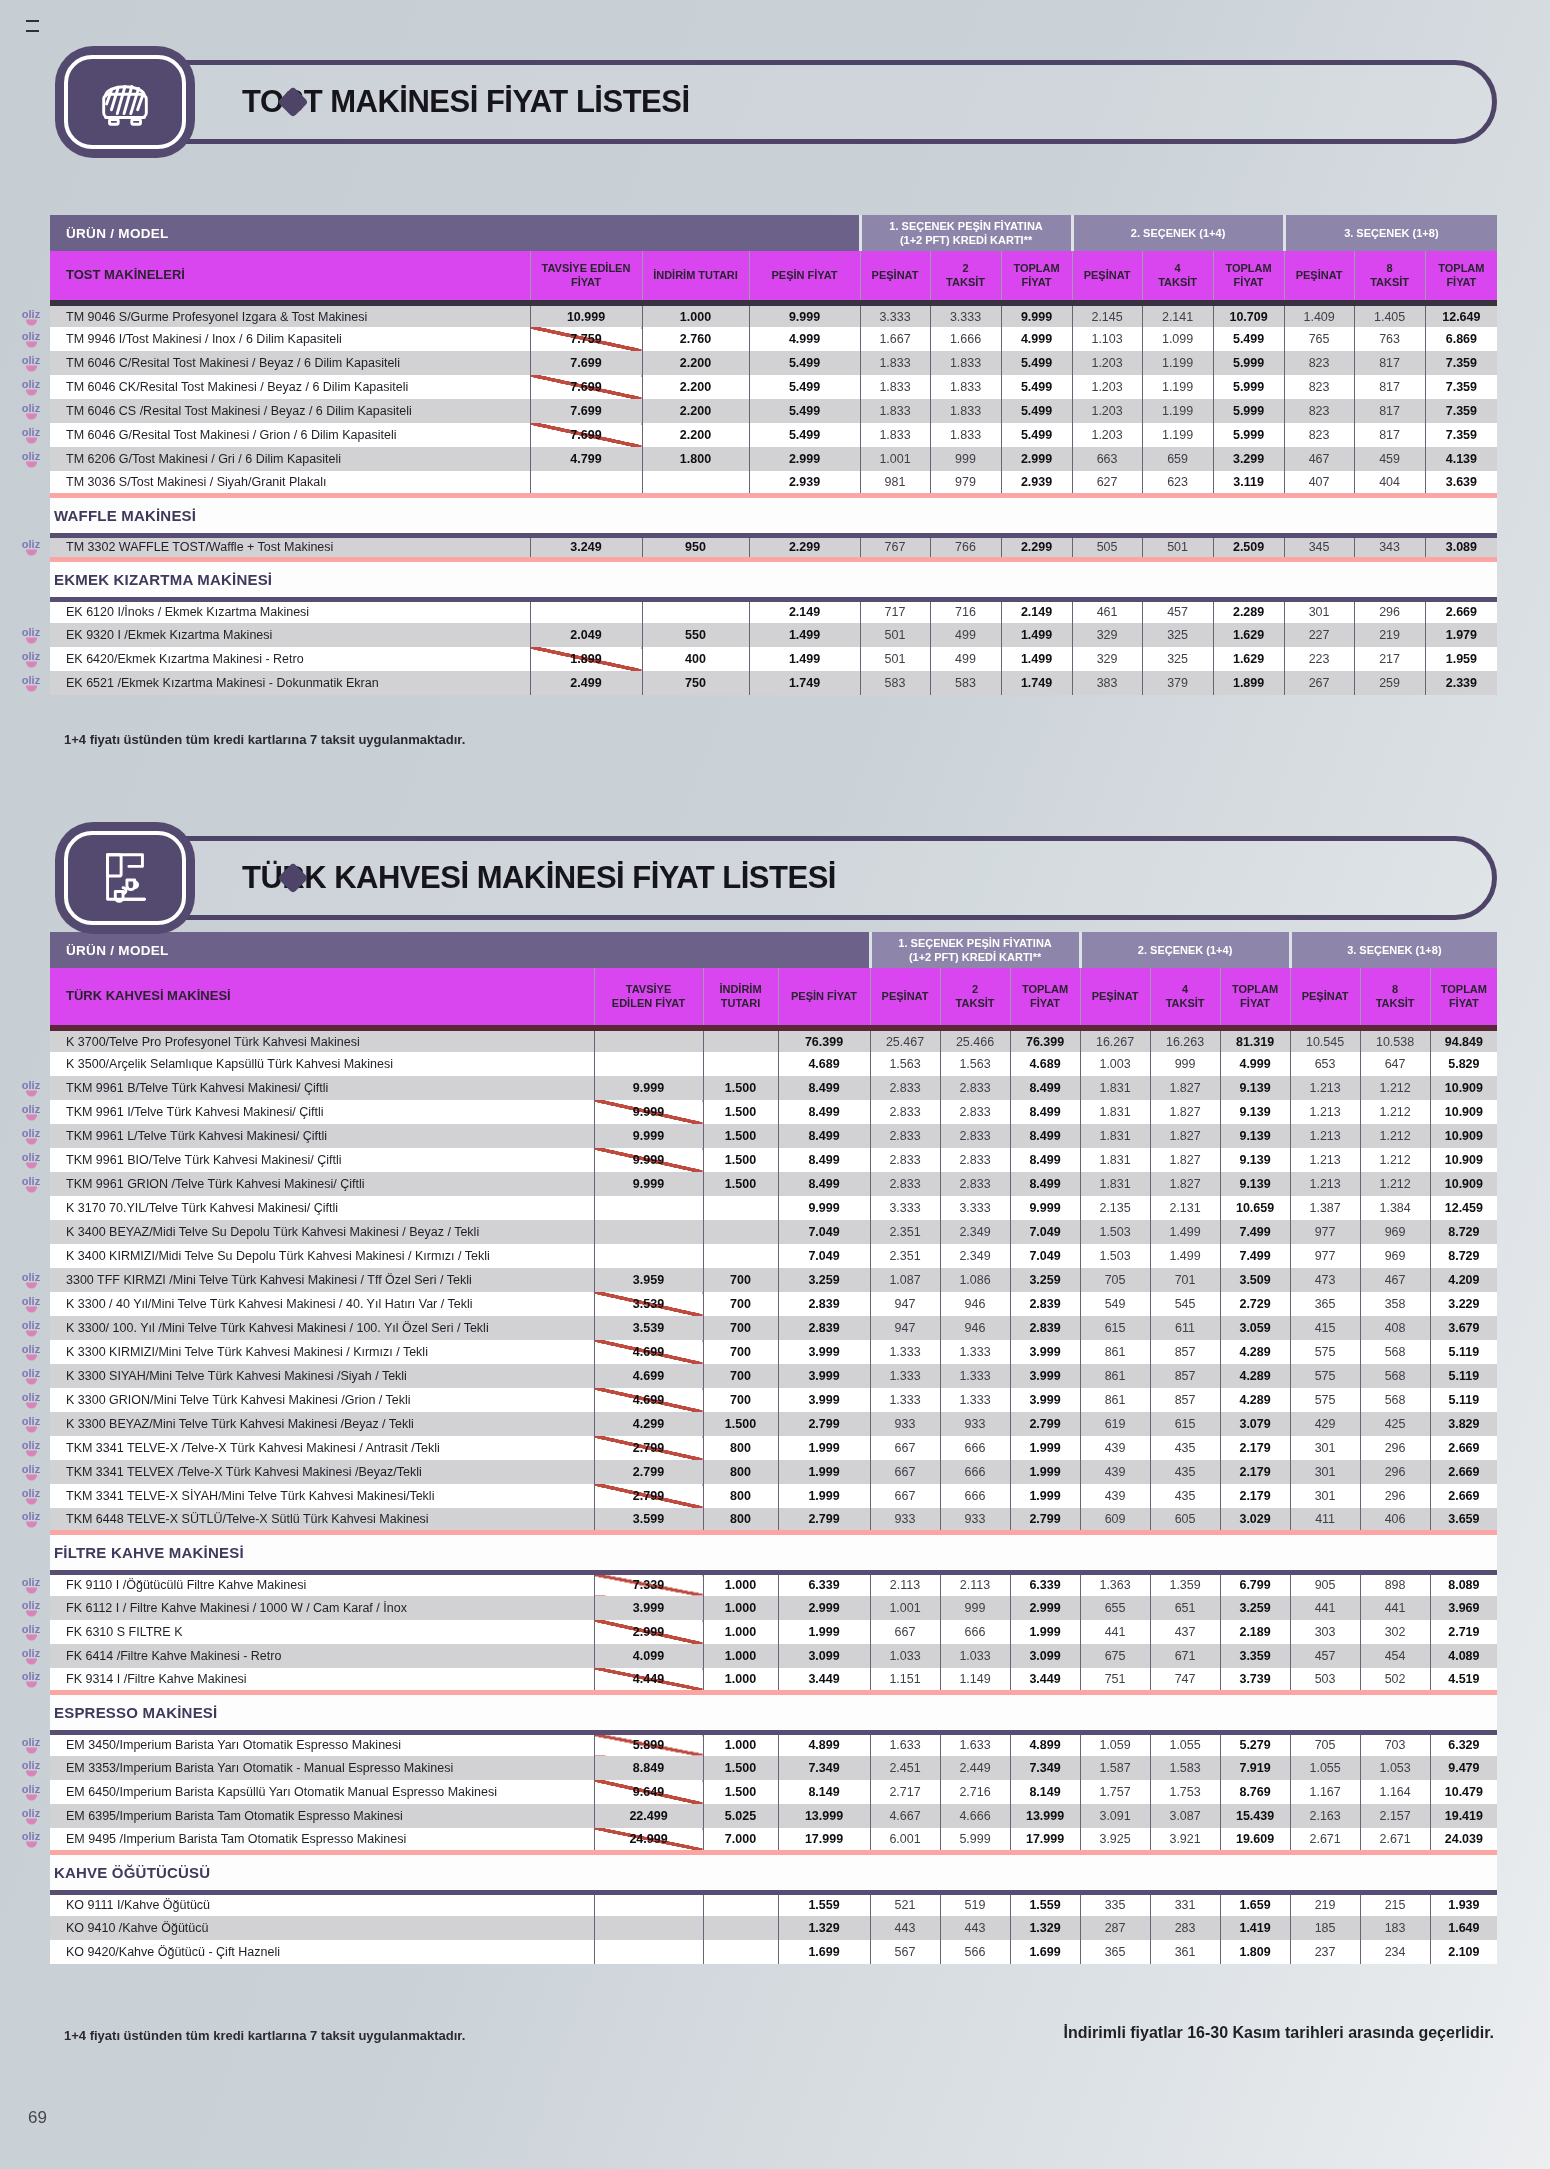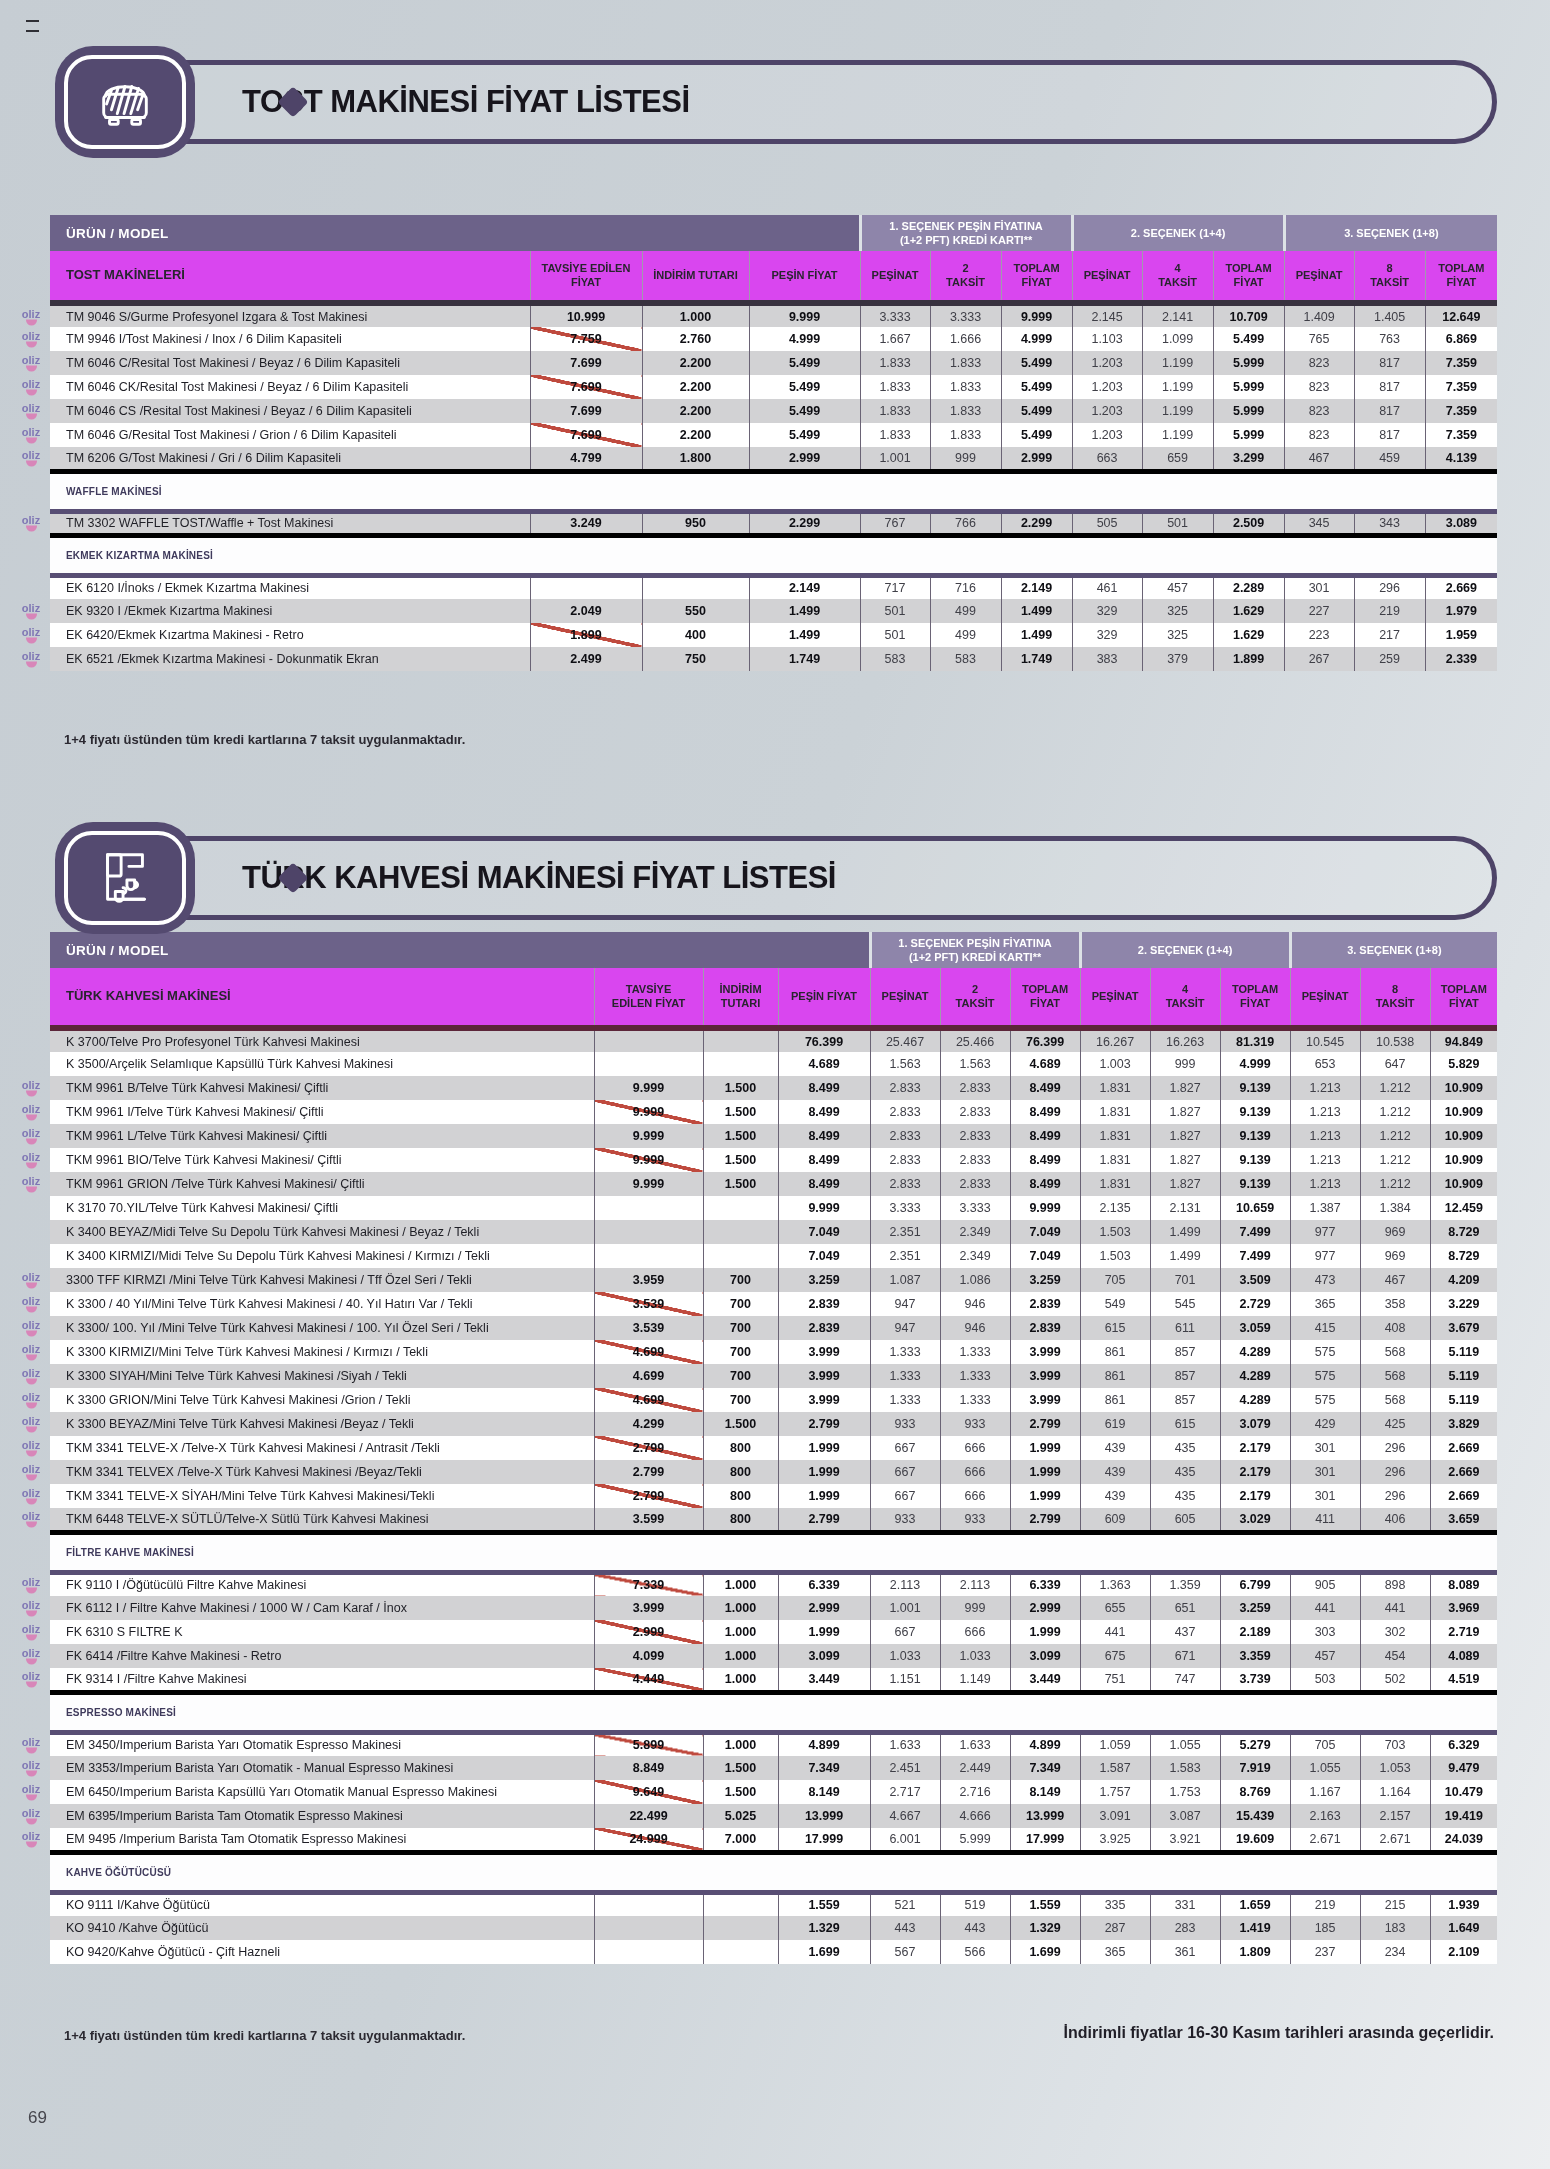--- a/index.html
+++ b/index.html
@@ -44,23 +44,23 @@
   .price-table td{font-size:12.5px;color:#1c1c22;background:#ffffff;}
   .price-table tr.shade td{background:#d2d2d4;}
   .price-table td.name{text-align:left;padding-left:16px;position:relative;white-space:nowrap;
     overflow:visible;color:#1f1f26;}
   .price-table td.num{text-align:center;border-left:1px solid #6a6375;}
   .price-table td.b{font-weight:700;color:#0e0e13;}
   .price-table td.din{color:#3f3f47;}
   .price-table td.strike{background-image:linear-gradient(to top right,
       transparent 46%,#bf4a3e 46%,#bf4a3e 54%,transparent 54%);}
   .price-table tr.section{height:40px;}
-  .price-table tr.section td{background:#fdfdfe;border-top:5px solid #000000;
-    border-bottom:5px solid #584e74;color:#3f3a5c;font-weight:700;font-size:10px;
-    text-align:left;padding-left:16px;letter-spacing:.2px;}
+  .price-table tr.section td{background:#fdfdfe;border-top:5px solid #fca5a5;
+    border-bottom:5px solid #584e74;color:#3f3a5c;font-weight:700;font-size:15px;
+    text-align:left;padding-left:4px;letter-spacing:.2px;}
 
   
   .oliz{position:absolute;left:-34px;top:50%;transform:translateY(-50%);width:30px;
     text-align:center;font-size:11px;font-weight:700;color:#7f76b4;line-height:10px;}
   .oliz-arc{display:block;margin:1px auto 0;width:11px;height:6px;border-radius:0 0 11px 11px;
     background:#d886b9;}
 
   .footnote{position:absolute;left:64px;font-size:13px;font-weight:700;color:#2b2931;}
   .validity-note{position:absolute;right:56px;font-size:16px;font-weight:700;color:#201e27;}
   .page-number{position:absolute;left:28px;top:2108px;font-size:17px;color:#46464d;}
@@ -232,20 +232,35 @@
           <td class="num b">2.999</td>
           <td class="num din">1.001</td>
           <td class="num din">999</td>
           <td class="num b">2.999</td>
           <td class="num din">663</td>
           <td class="num din">659</td>
           <td class="num b">3.299</td>
           <td class="num din">467</td>
           <td class="num din">459</td>
           <td class="num b">4.139</td>
+        </tr>
+        <tr class="">
+          <td class="name"><span>TM 3036 S/Tost Makinesi / Siyah/Granit Plakalı</span></td>
+          <td class="num b"></td>
+          <td class="num b"></td>
+          <td class="num b">2.939</td>
+          <td class="num din">981</td>
+          <td class="num din">979</td>
+          <td class="num b">2.939</td>
+          <td class="num din">627</td>
+          <td class="num din">623</td>
+          <td class="num b">3.119</td>
+          <td class="num din">407</td>
+          <td class="num din">404</td>
+          <td class="num b">3.639</td>
         </tr>
         <tr class="section">
           <td colspan="13">WAFFLE MAKİNESİ</td>
         </tr>
         <tr class="shade">
           <td class="name"><span class="oliz"><span>oliz</span><span class="oliz-arc"></span></span><span>TM 3302 WAFFLE TOST/Waffle + Tost Makinesi</span></td>
           <td class="num b strike">3.249</td>
           <td class="num b">950</td>
           <td class="num b">2.299</td>
           <td class="num din">767</td>

